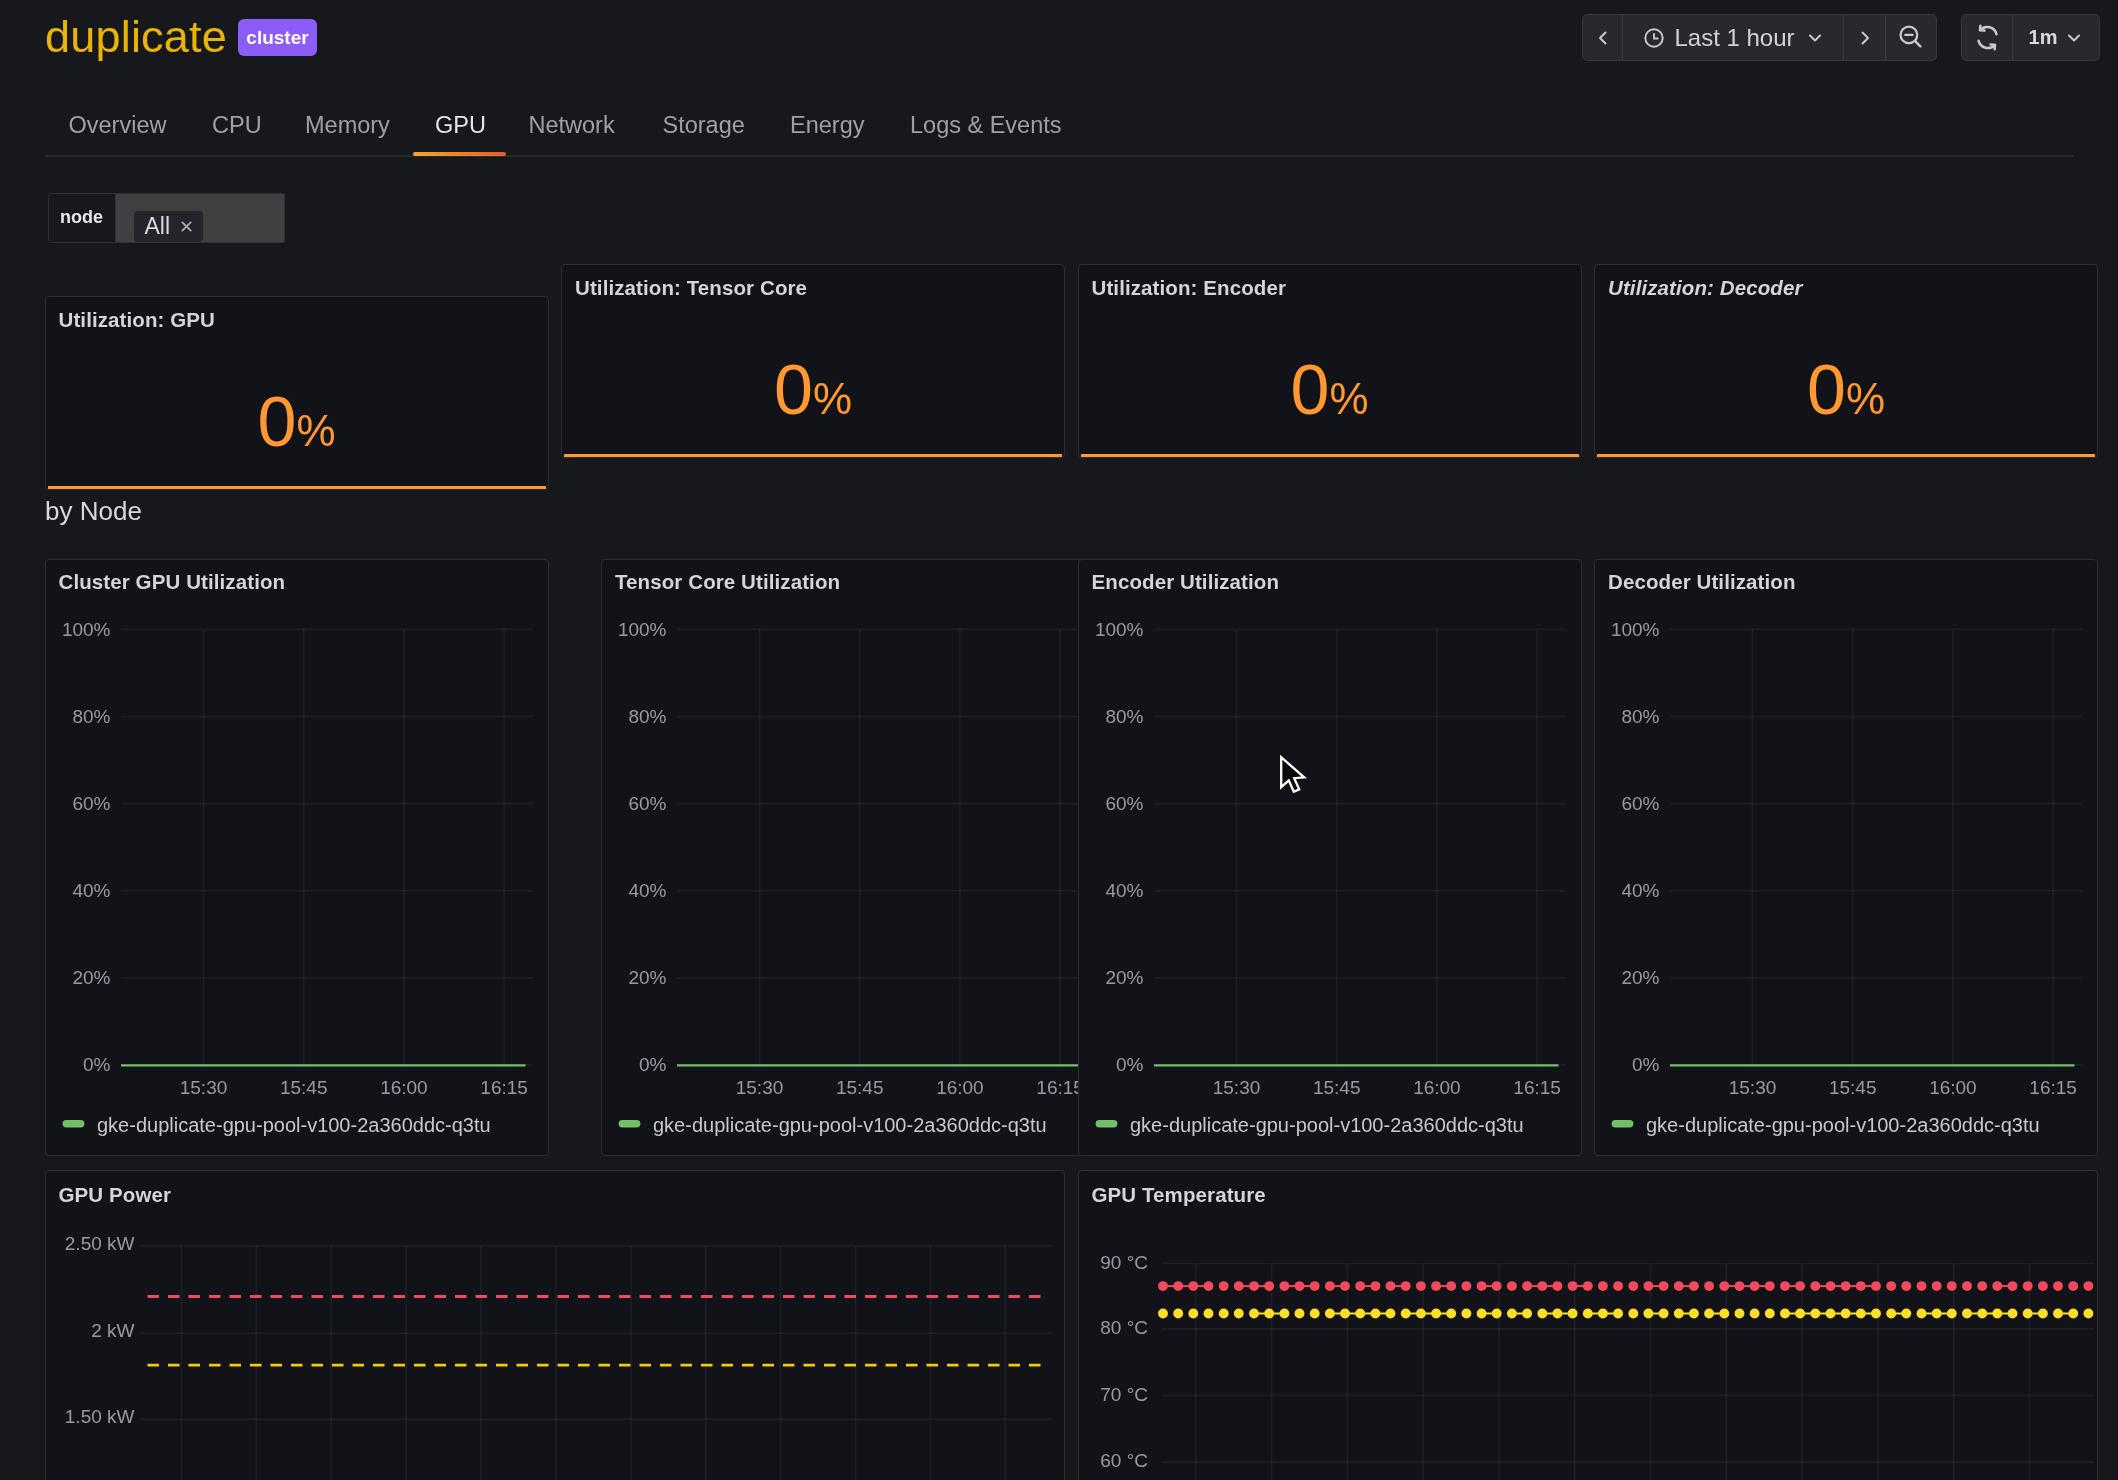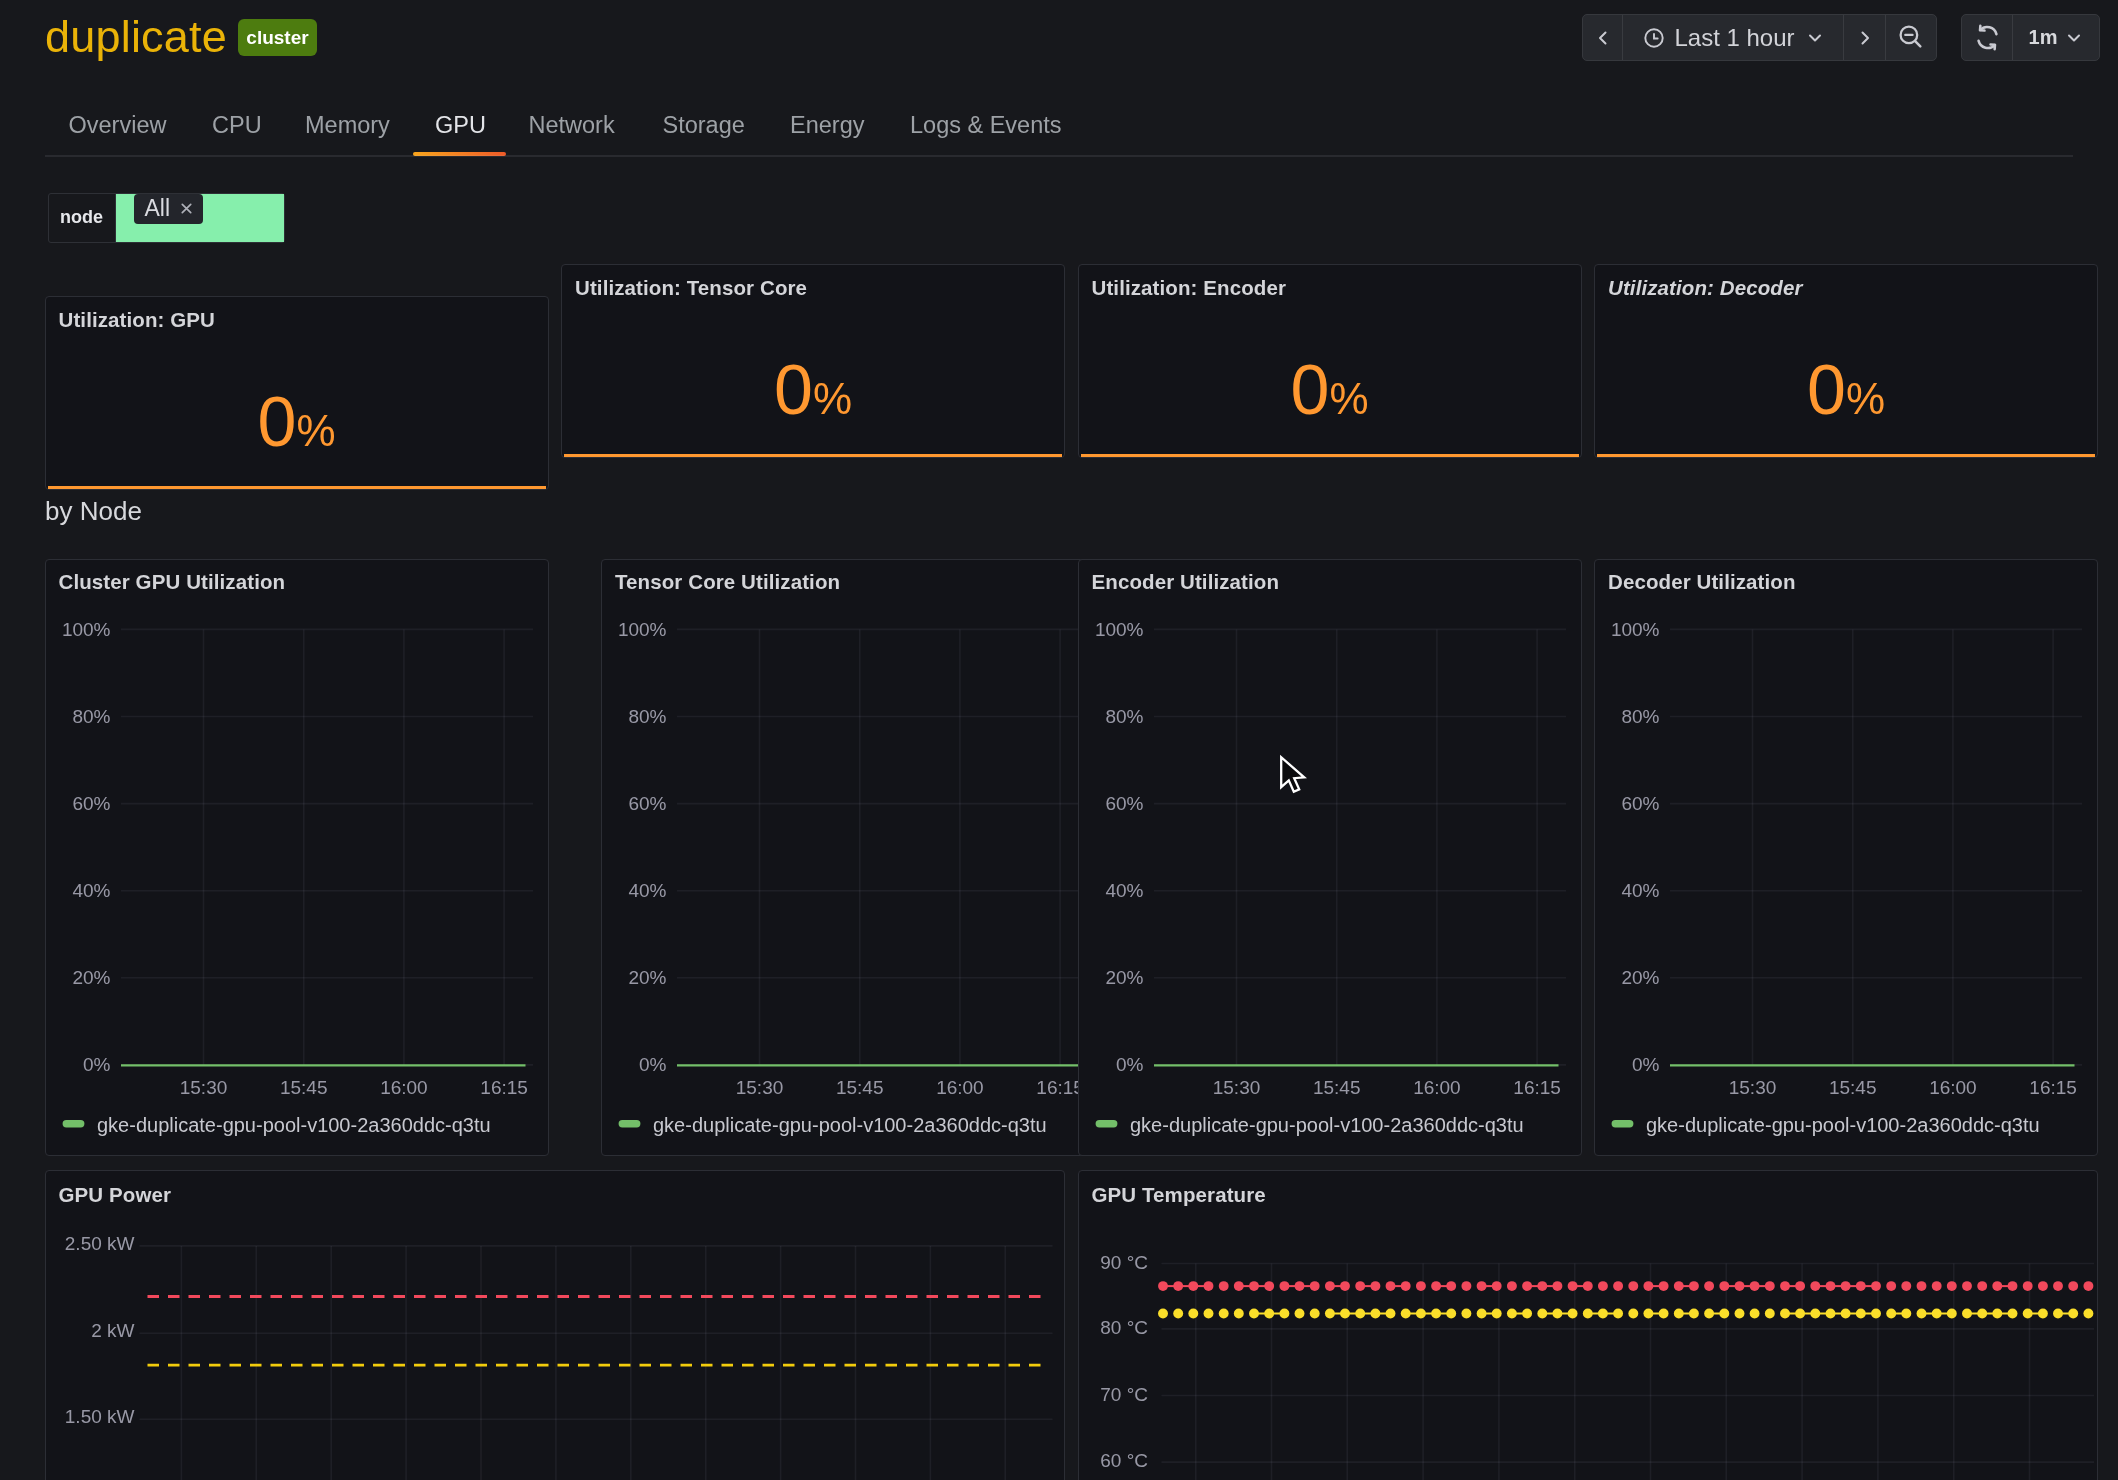--- a/index.html
+++ b/index.html
@@ -4,32 +4,32 @@
 html,body { width:2118px; height:1480px; background:#17181c; overflow:hidden;
   font-family:"Liberation Sans", sans-serif; }
 .panel { position:absolute; background:#121318; border:1.6px solid #2c2e35; border-radius:4px; }
 .ptitle { position:absolute; left:13px; top:10.5px; font-size:20.5px; font-weight:700; color:#d4d5d9; letter-spacing:0.1px; }
 .chart { position:absolute; left:0; top:0; }
 .statval { position:absolute; left:0; right:0; top:90.5px; text-align:center; color:#ff9830; }
 .statval .big { font-size:70px; line-height:1; }
 .statval .pct { font-size:44px; line-height:1; }
 .statline { position:absolute; left:2px; right:2px; bottom:0px; height:2.6px; background:#ff9830; }
 .htitle { position:absolute; left:45px; top:14px; font-size:45px; color:#eab308; letter-spacing:0.2px; line-height:1; }
-.badge { position:absolute; left:238px; top:19px; width:79px; height:37px; background:#4d7c0f; border-radius:6px;
+.badge { position:absolute; left:238px; top:19px; width:79px; height:37px; background:#8b5cf6; border-radius:6px;
   color:#fff; font-size:19px; font-weight:700; display:flex; align-items:center; justify-content:center; }
 .tbgroup { position:absolute; height:47px; background:#27292e; border:1.5px solid #36383d; border-radius:5px; display:flex; }
 .tbseg { height:100%; display:flex; align-items:center; justify-content:center; border-right:1.5px solid #393b40; }
 .tab { position:absolute; top:110.5px; font-size:23.5px; color:#9da1a6; line-height:1.2; }
 .tab.active { color:#e3e4e8; }
 .underline { position:absolute; left:412.5px; top:151.8px; width:93.5px; height:4.4px; border-radius:2.2px;
   background:linear-gradient(to right, #f9a51c, #ee5a28); }
 .tabline { position:absolute; left:45px; width:2028px; top:155px; height:1.6px; background:rgba(204,204,220,0.10); }
 .filter { position:absolute; left:47.5px; top:192.6px; height:50px; display:flex; border:1.5px solid #2e3036; border-radius:3px; }
 .flabel { width:67px; display:flex; align-items:center; justify-content:center; font-size:18px; font-weight:600; color:#e6e7eb; border-right:1.5px solid #2e3036; }
-.fvalue { width:168px; background:#86efac; display:flex; align-items:flex-start; padding-left:18px;gap:29px; }
+.fvalue { width:168px; background:#404040; display:flex; align-items:flex-end; padding-left:18px;gap:29px; }
 .fchip { height:30.5px; background:#23252b; border-radius:4px; display:flex; align-items:center; padding:0 9px 0 11px; font-size:23px; color:#dadbe0; }
 .bynode { position:absolute; left:45px; top:497px; font-size:26px; color:#d7d8dc; line-height:1.1; }
 </style></head>
 <body>
 <div class="htitle">duplicate</div>
 <div class="badge">cluster</div>
 
 <div class="tbgroup" style="left:1582px;top:14px;width:355px;">
  <div class="tbseg" style="width:40px;">
       <svg width="20" height="20" viewBox="0 0 20 20">

